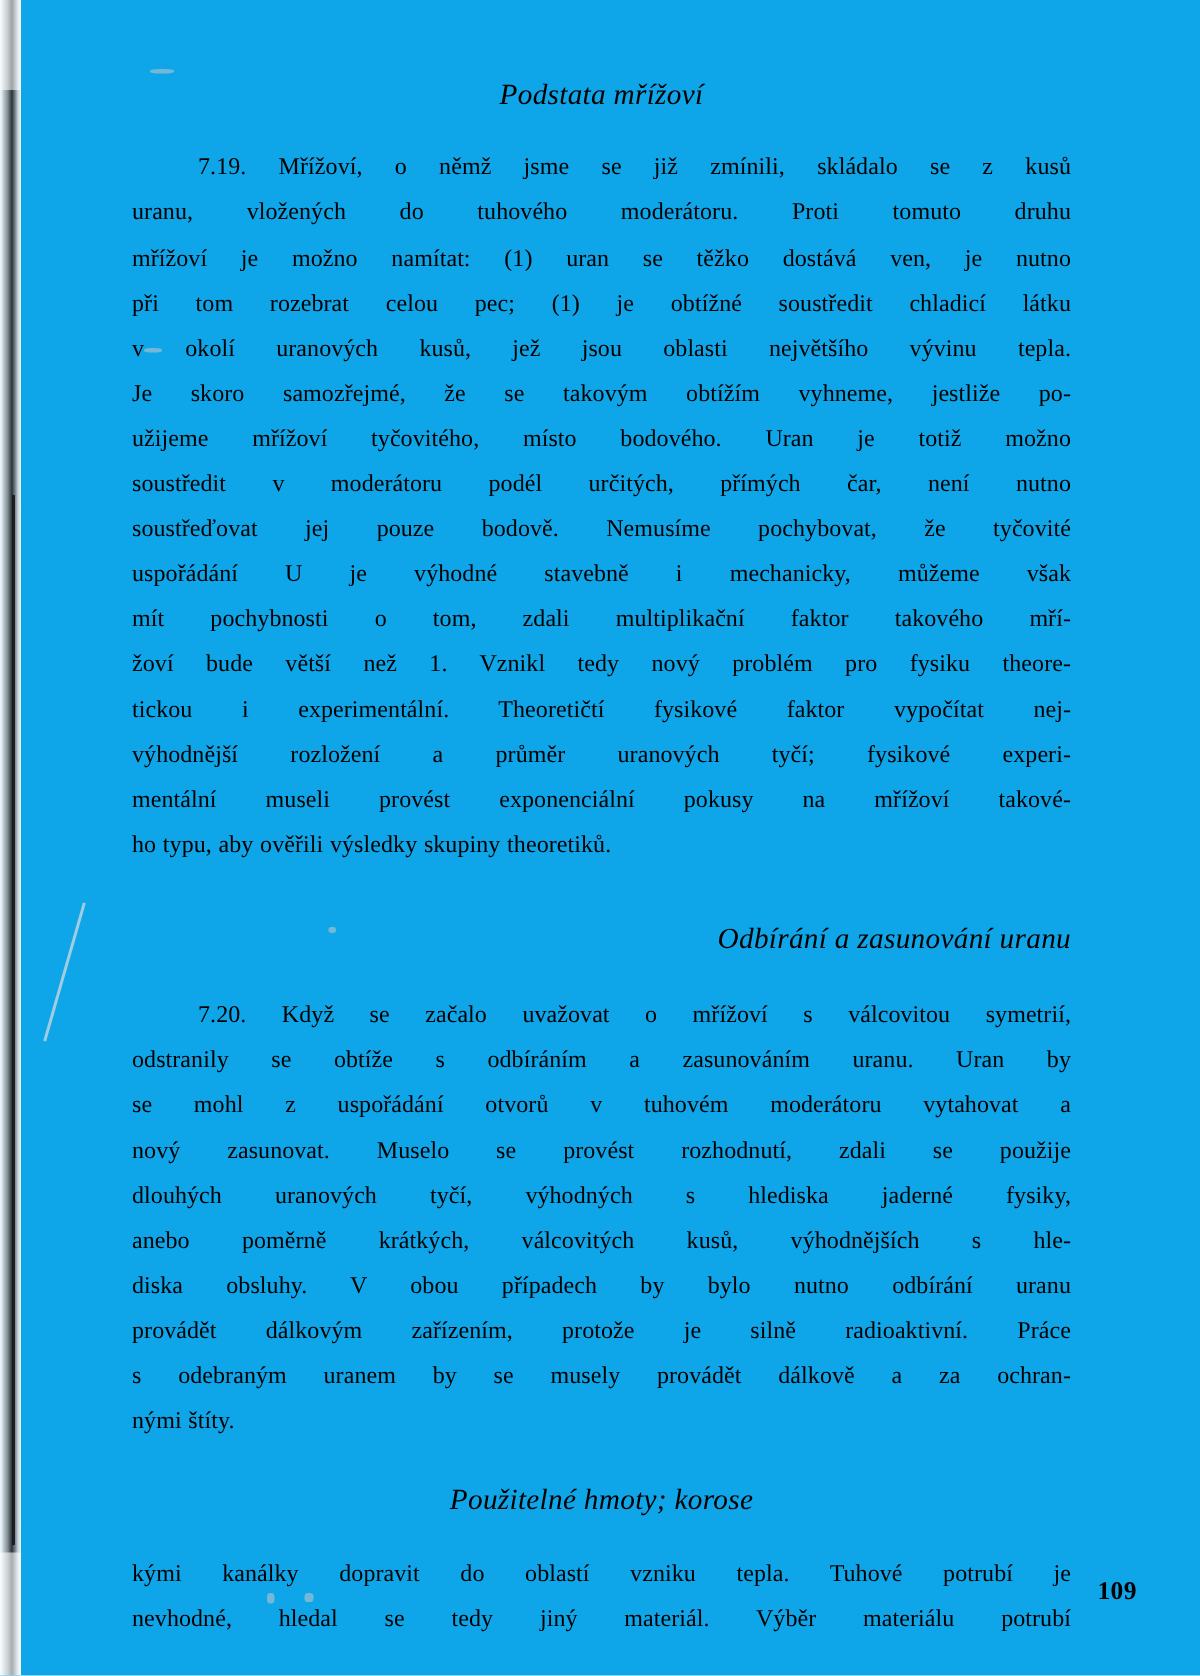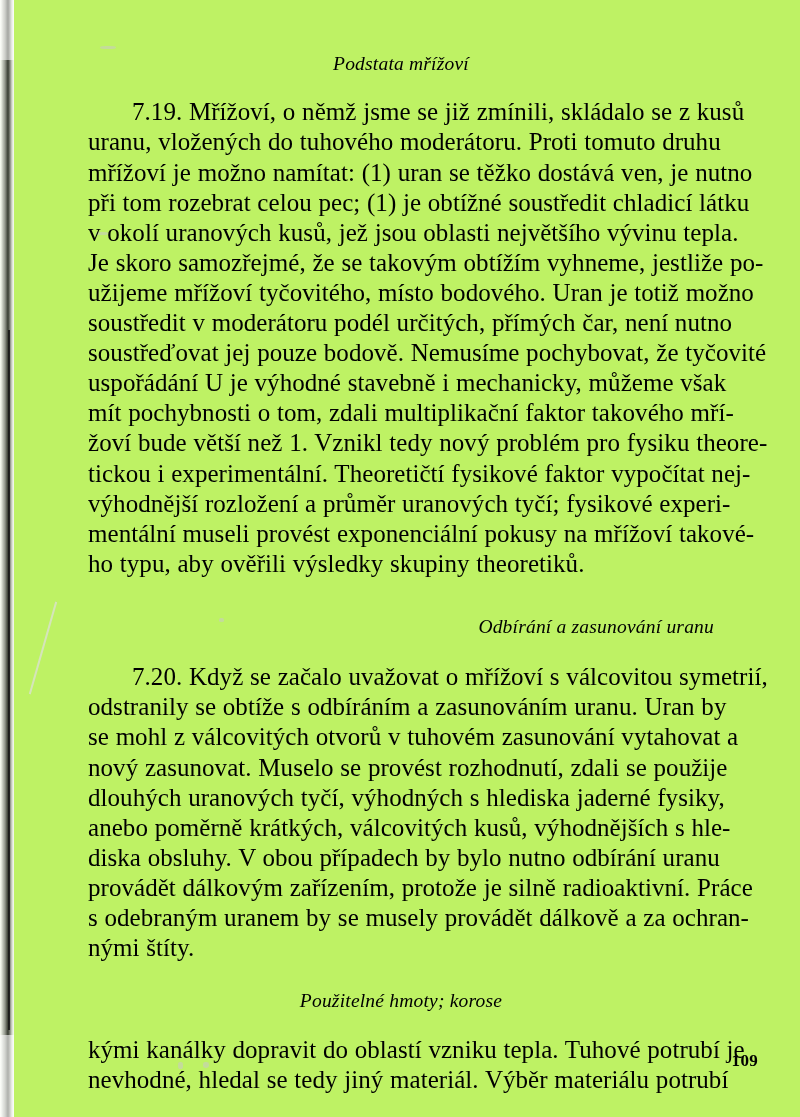--- a/index.html
+++ b/index.html
@@ -8,21 +8,21 @@
     background: #ffffff;
   }
   body {
     font-family: "Liberation Serif", "DejaVu Serif", serif;
     color: #000000;
   }
   .page {
     position: relative;
     width: 800px;
     height: 1117px;
-    background: #bef264;
+    background: #0ea5e9;
     overflow: hidden;
     box-sizing: border-box;
   }
 
   
   .scan-edge-band {
     position: absolute;
     left: 0;
     top: 0;
     width: 14px;
@@ -95,21 +95,21 @@
     text-align: center;
     letter-spacing: 0.2px;
     margin: 0;
     line-height: 1.2;
   }
   .heading-1 { margin-bottom: 22px; }
   .heading-2 { margin-top: 36px; margin-bottom: 24px; text-align: right; }
   .heading-3 { margin-top: 26px; margin-bottom: 22px; }
 
   .para {
-    font-size: 25px;
+    font-size: 16px;
     line-height: 30.1px;
     text-align: justify;
     text-align-last: left;
     margin: 0;
     letter-spacing: 0.05px;
     word-spacing: 0.4px;
   }
   
   .line {
     display: block;
@@ -175,21 +175,21 @@
       <span class="line">výhodnější rozložení a průměr uranových tyčí; fysikové experi-</span>
       <span class="line">mentální museli provést exponenciální pokusy na mřížoví takové-</span>
       <span class="line last">ho typu, aby ověřili výsledky skupiny theoretiků.</span>
     </div>
 
     <h2 class="section-heading heading-2">Odbírání a zasunování uranu</h2>
 
     <div class="para">
       <span class="line indent"><i></i><span>7.20. Když se začalo uvažovat o mřížoví s válcovitou symetrií,</span></span>
       <span class="line">odstranily se obtíže s odbíráním a zasunováním uranu. Uran by</span>
-      <span class="line">se mohl z válcovitých otvorů v tuhovém zasunování vytahovat a</span>
+      <span class="line">se mohl z uspořádání otvorů v tuhovém moderátoru vytahovat a</span>
       <span class="line">nový zasunovat. Muselo se provést rozhodnutí, zdali se použije</span>
       <span class="line">dlouhých uranových tyčí, výhodných s hlediska jaderné fysiky,</span>
       <span class="line">anebo poměrně krátkých, válcovitých kusů, výhodnějších s hle-</span>
       <span class="line">diska obsluhy. V obou případech by bylo nutno odbírání uranu</span>
       <span class="line">provádět dálkovým zařízením, protože je silně radioaktivní. Práce</span>
       <span class="line">s odebraným uranem by se musely provádět dálkově a za ochran-</span>
       <span class="line last">nými štíty.</span>
     </div>
 
     <h2 class="section-heading heading-3">Použitelné hmoty; korose</h2>

